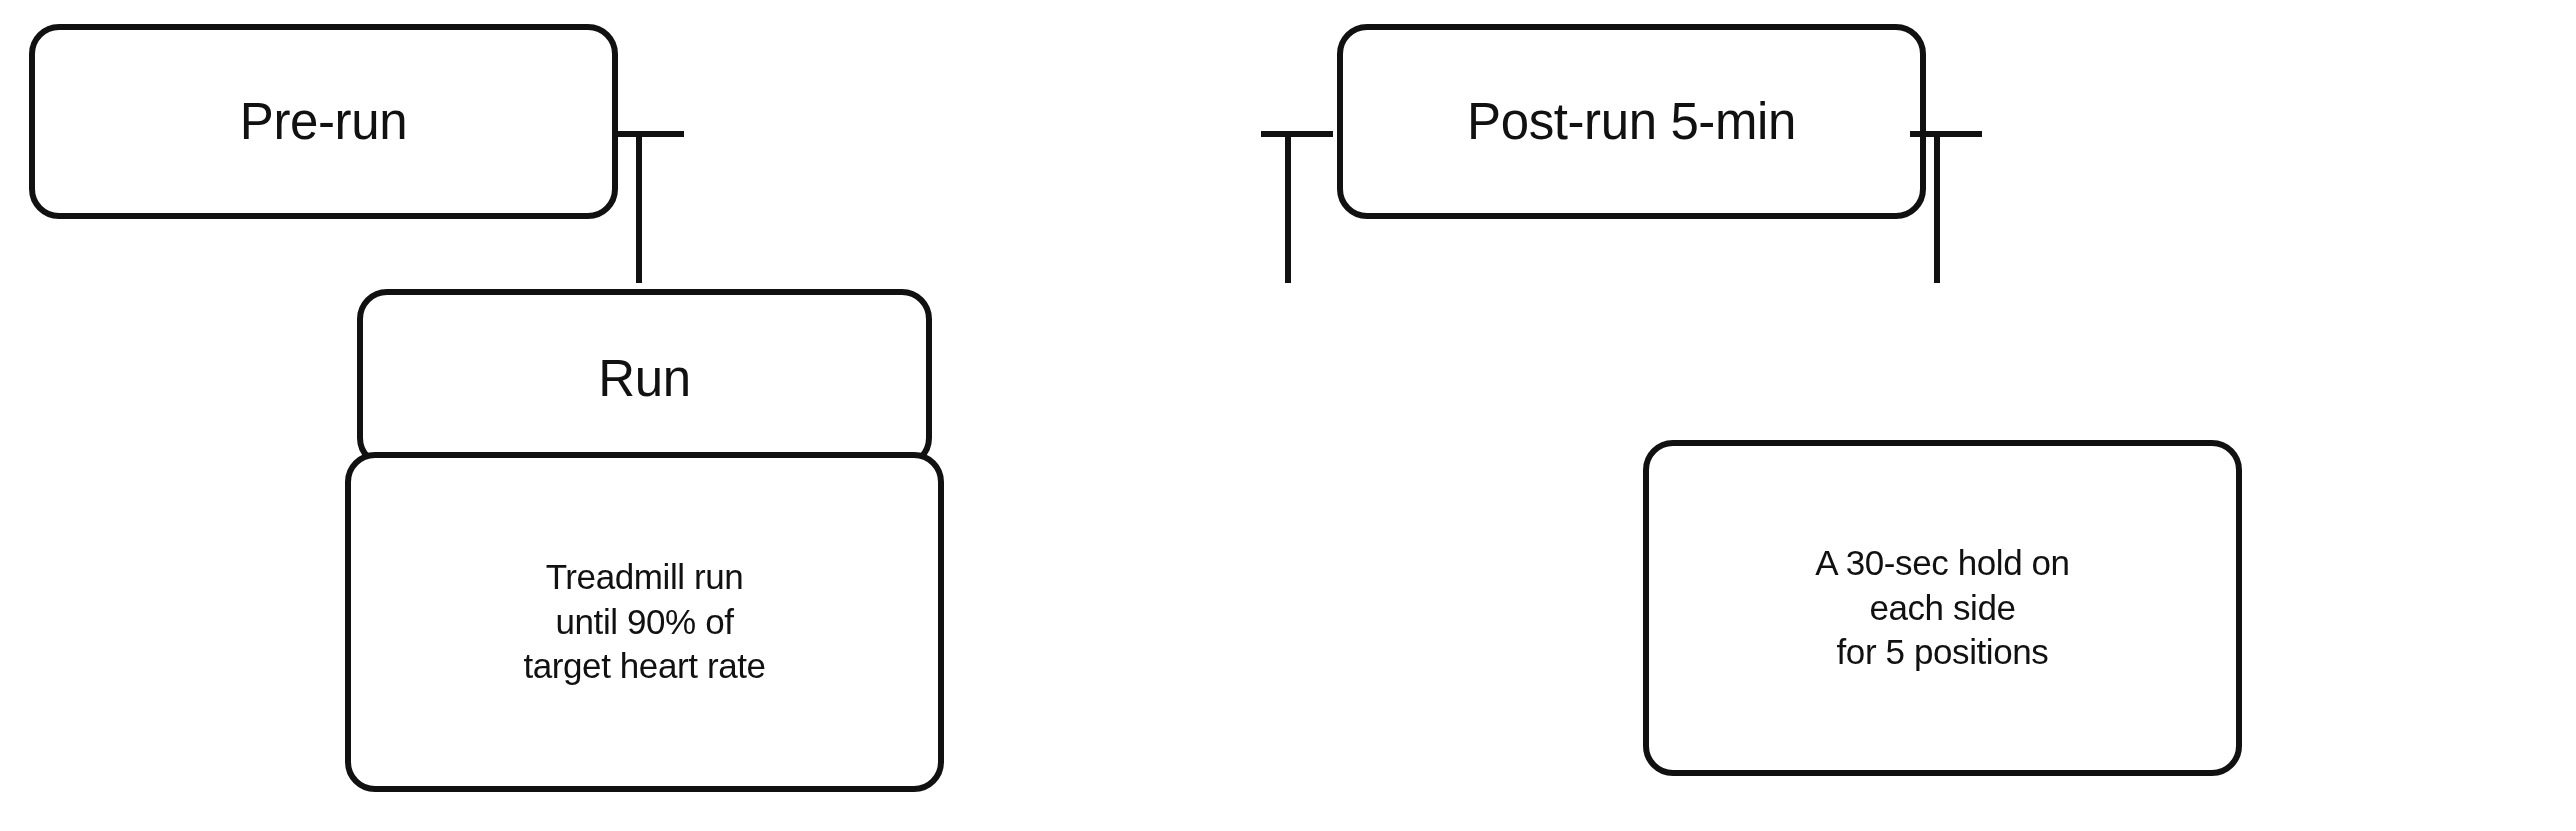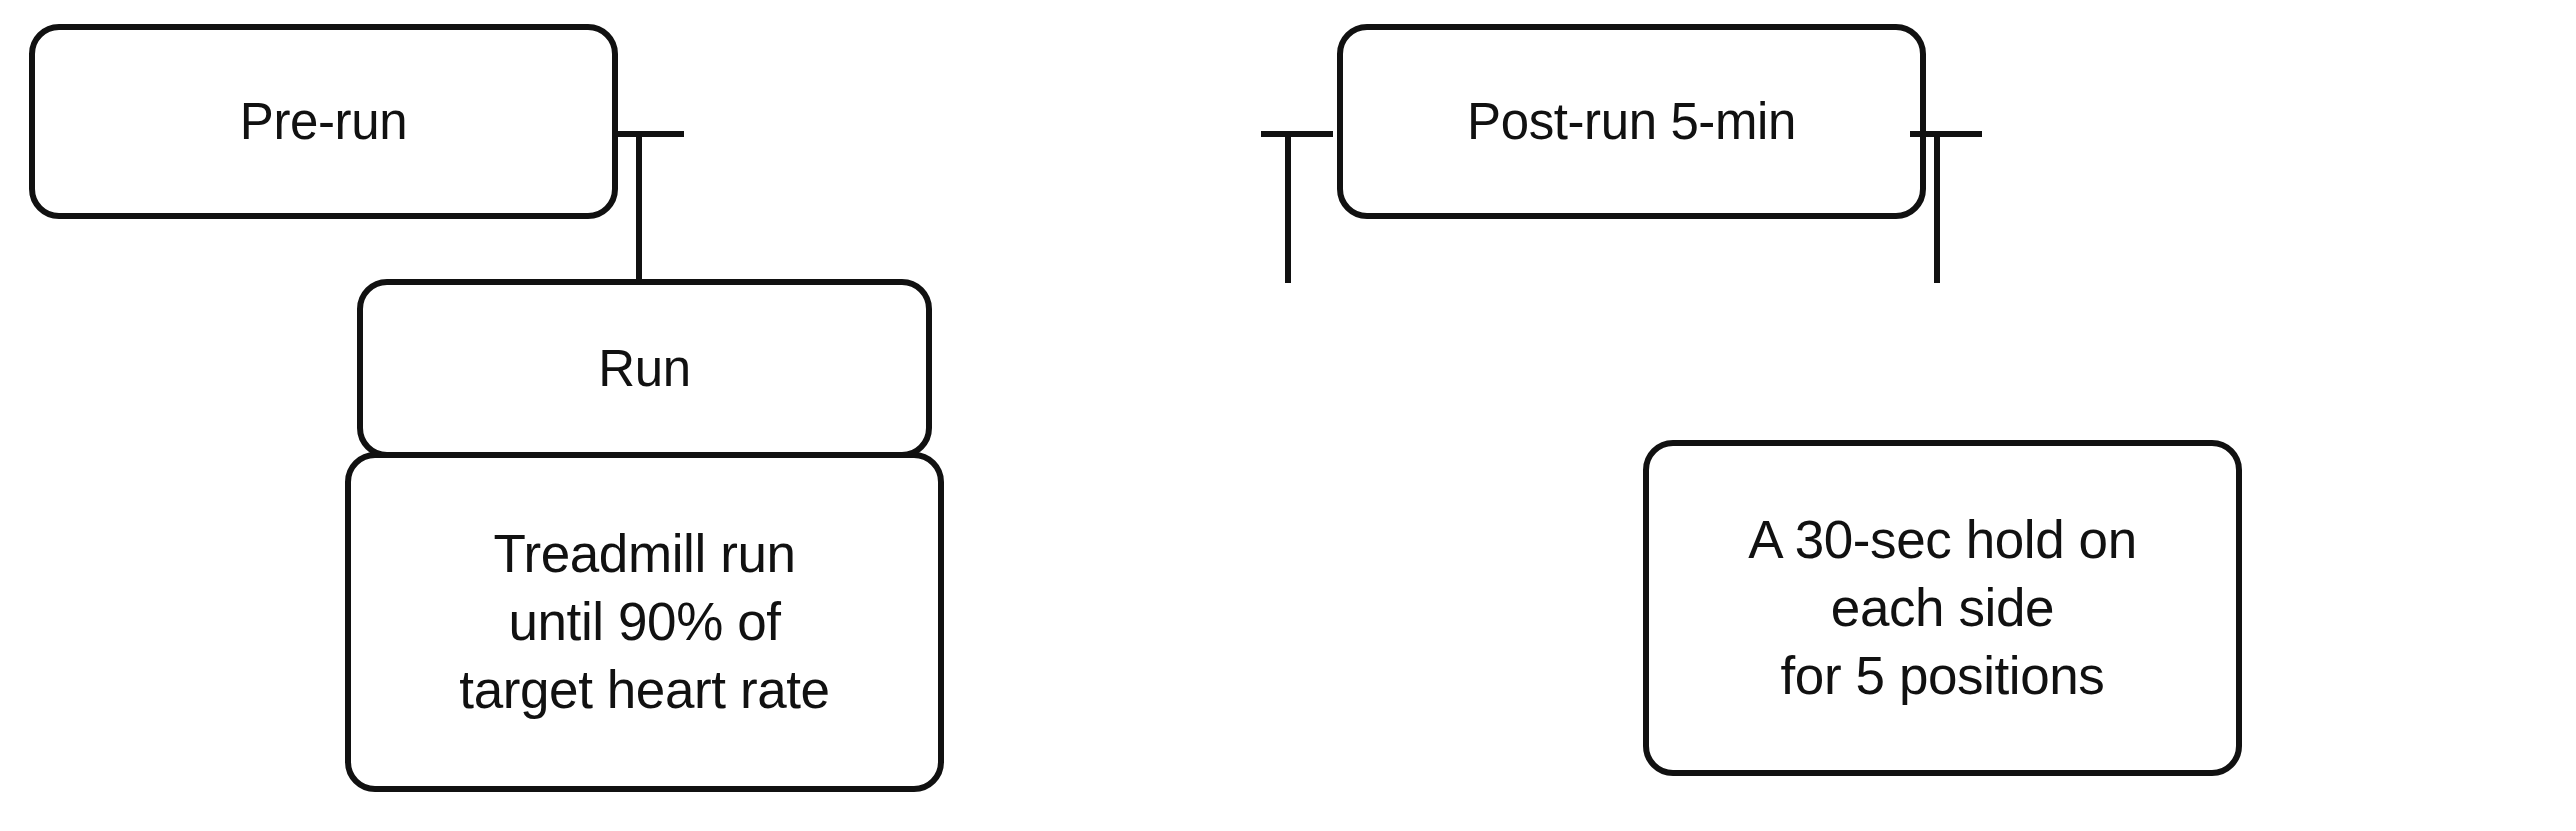--- a/index.html
+++ b/index.html
@@ -29,23 +29,24 @@
     color: #111111;
     line-height: 1.28;
     white-space: pre-line;
     letter-spacing: -0.4px;
   }
   .timeline-node {
     font-size: 51px;
   }
   .activity-node {
     font-size: 51px;
+    margin-top: 10px;
   }
   .detail-node {
-    font-size: 53px;
+    font-size: 35px;
   }
   .connector-h {
     position: absolute;
     background: #111111;
     height: 6.1px;
   }
   .connector-v {
     position: absolute;
     background: #111111;
     width: 6.1px;

